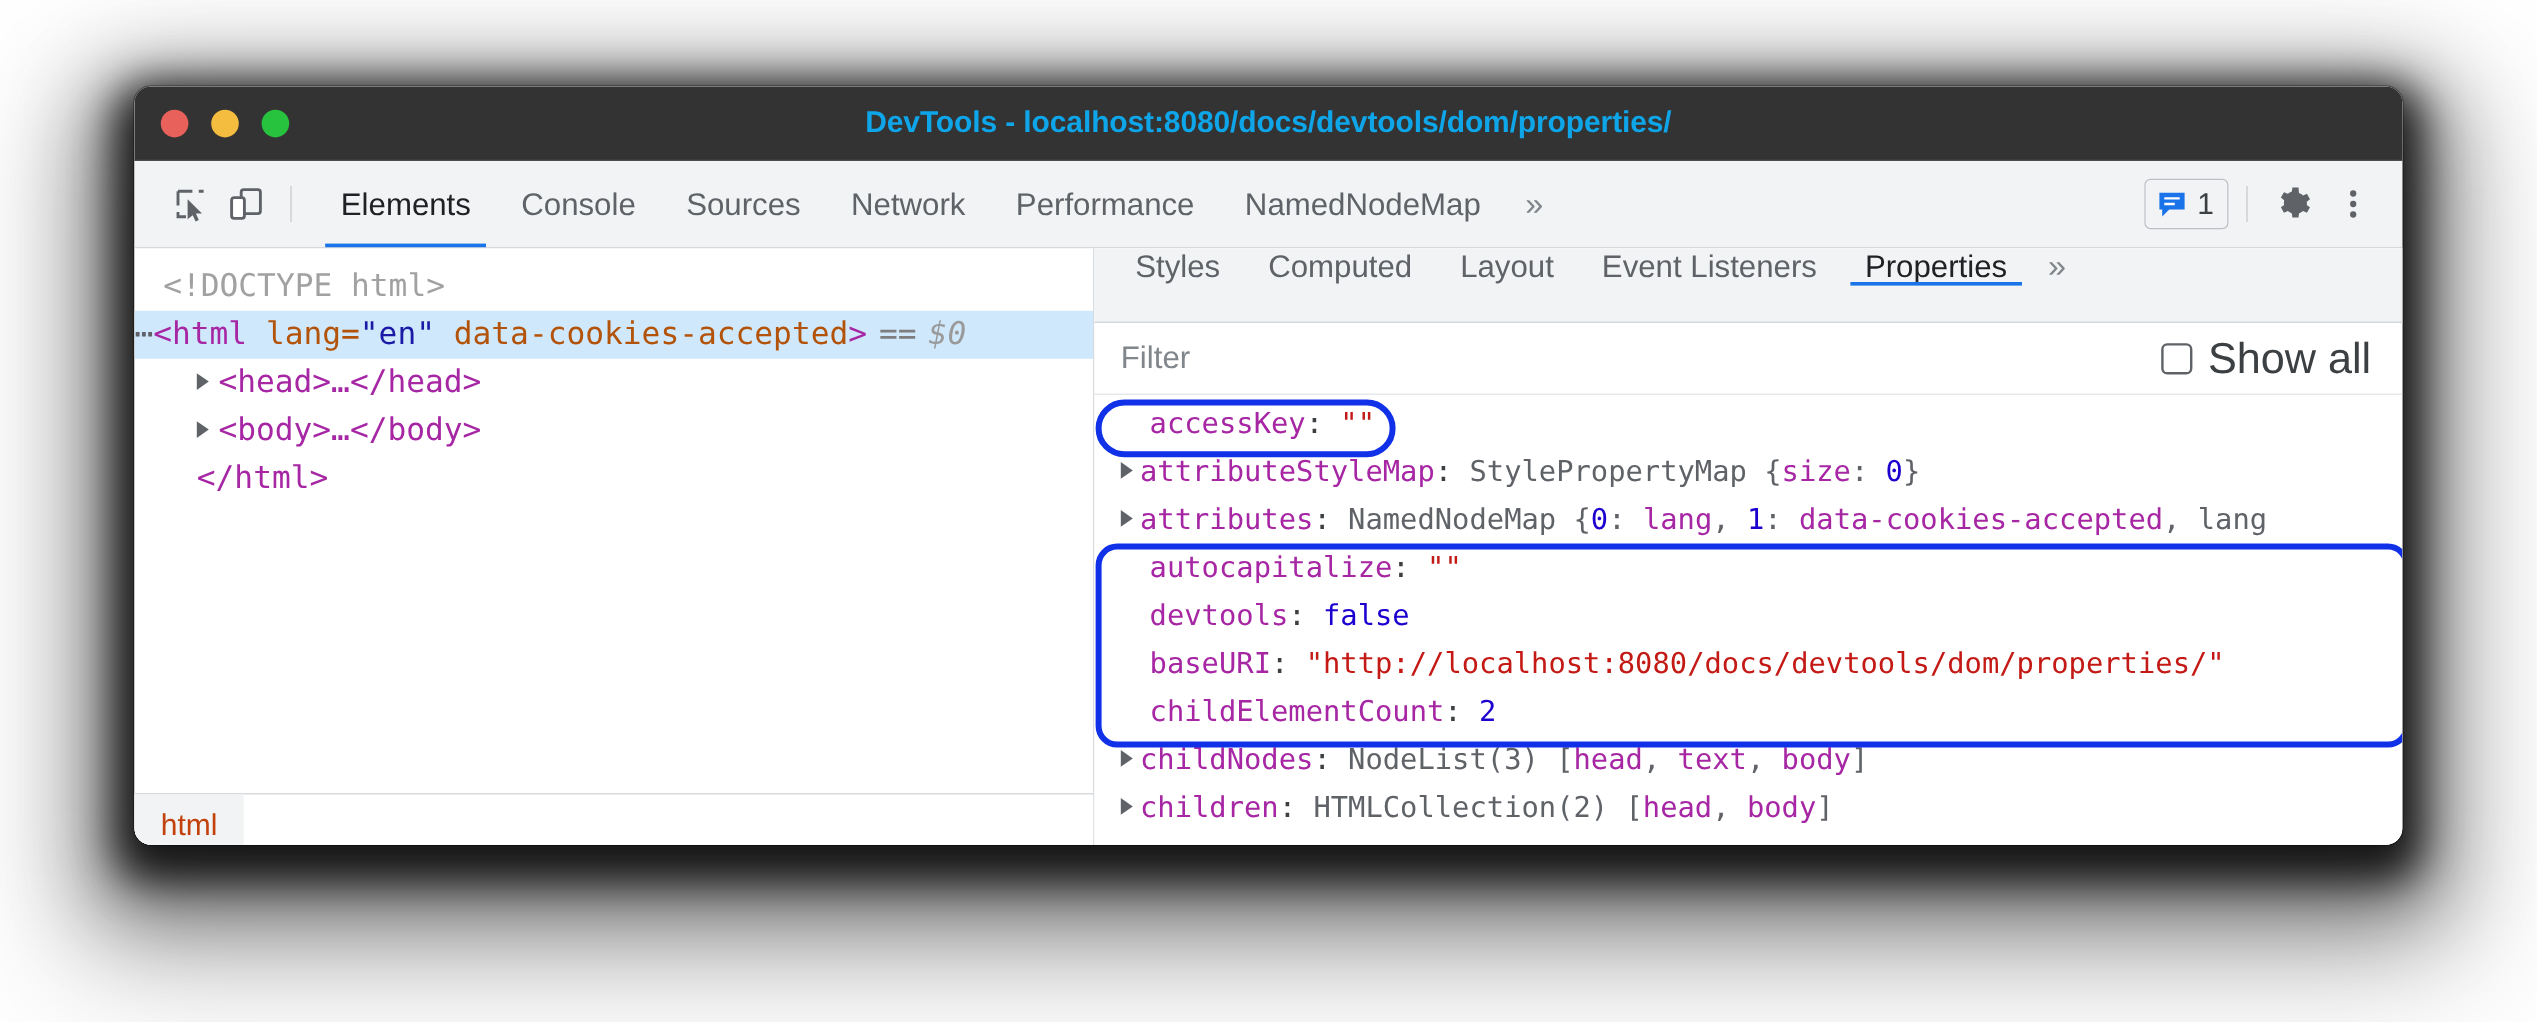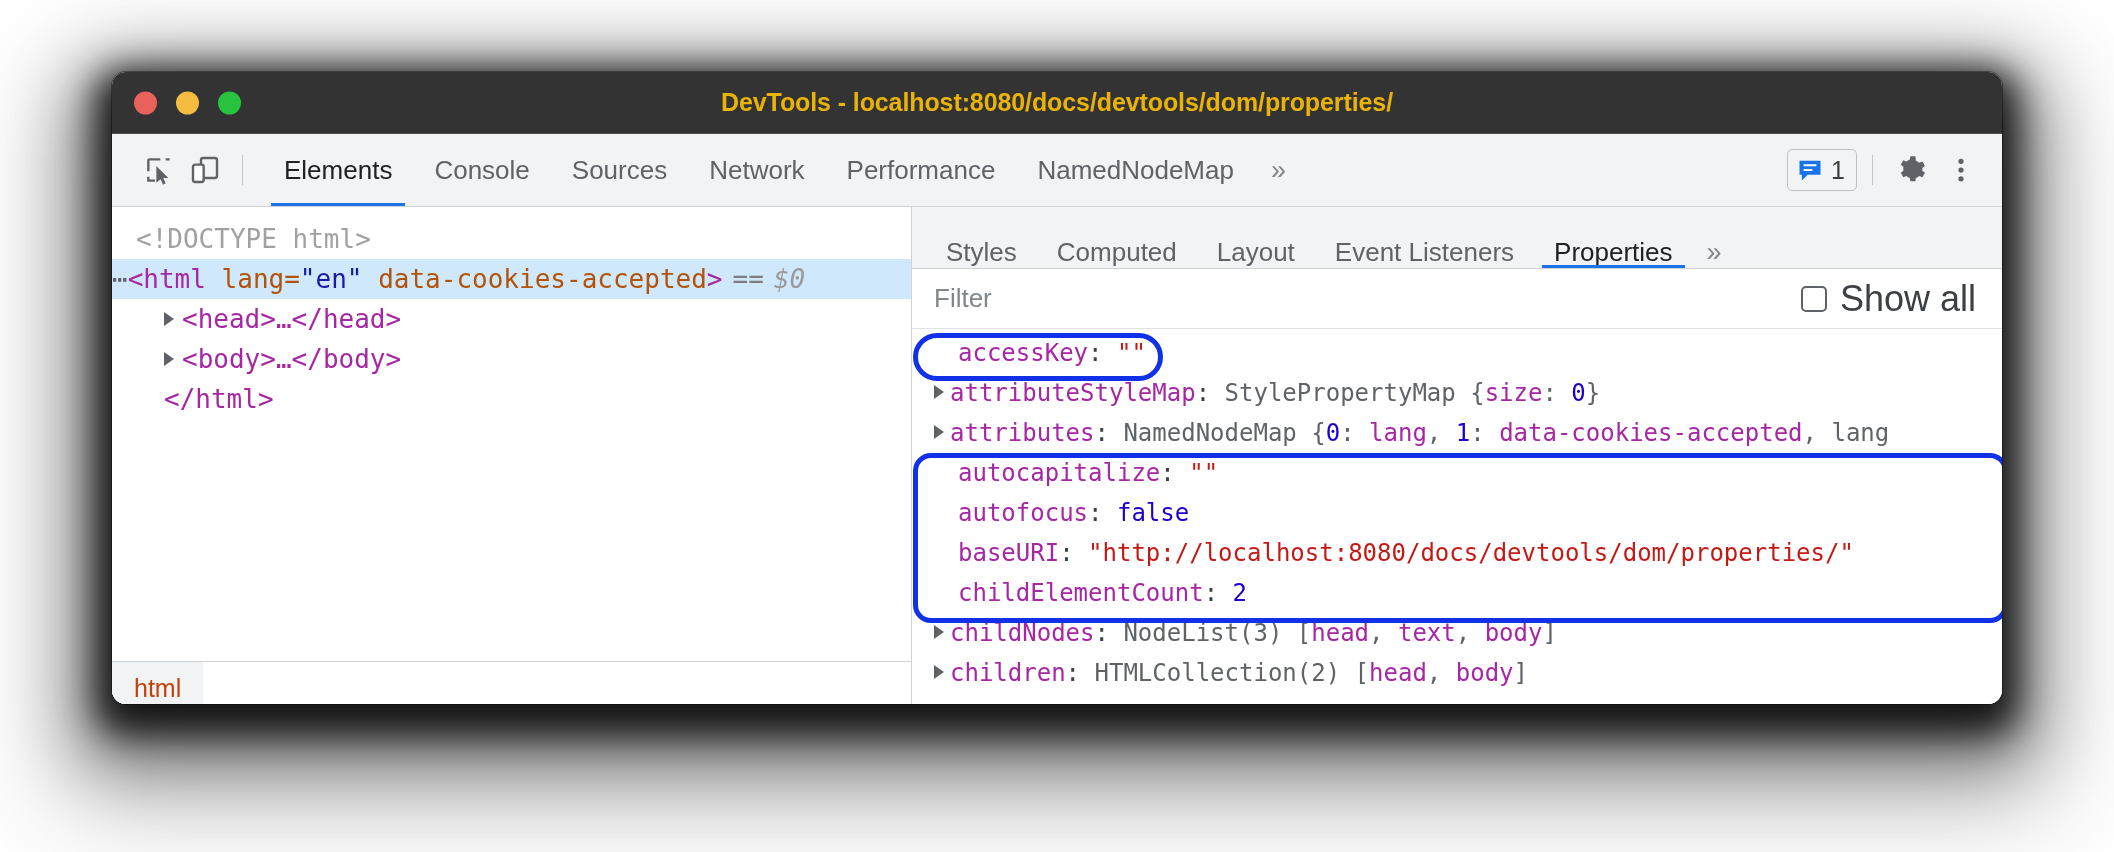--- a/index.html
+++ b/index.html
@@ -52,21 +52,21 @@
     top: 50%;
     transform: translateY(-50%);
     display: flex;
     gap: 19px;
   }
   .light { width: 23px; height: 23px; border-radius: 50%; }
   .light.red    { background: #e8615a; }
   .light.yellow { background: #f4bd3f; }
   .light.green  { background: #27c33f; }
   .title-text {
-    color: #eab308;
+    color: #0ea5e9;
     font-size: 25px;
     font-weight: bold;
     letter-spacing: -0.1px;
     white-space: nowrap;
   }
 
   
   .toolbar {
     height: 73px;
     background: #f1f3f4;
@@ -213,21 +213,21 @@
     display: flex;
     flex-direction: column;
     min-width: 0;
     background: #ffffff;
   }
   .side-tabs {
     height: 62px;
     background: #f1f3f4;
     border-bottom: 1px solid #cfd3d6;
     display: flex;
-    align-items: flex-end;
+    align-items: flex-start;
     padding-left: 14px;
   }
   .stab {
     display: flex; align-items: center;
     padding: 0 20px;
     font-size: 26px;
     color: #5f6368;
     white-space: nowrap;
     position: relative;
   }
@@ -449,21 +449,21 @@
           <div class="prow">
             <span class="tri"></span><span class="pname">attributes</span><span class="pcolon">: </span><span class="pcls">NamedNodeMap</span>
             <span class="pbrace">{<span class="pnum">0</span>: <span class="pname">lang</span>, <span class="pnum">1</span>: <span class="pname">data-cookies-accepted</span>, <span class="pcls">lang</span></span>
           </div>
 
           <div class="prow notri">
             <span class="pname">autocapitalize</span><span class="pcolon">: </span><span class="pstr">""</span>
           </div>
 
           <div class="prow notri">
-            <span class="pname">autofocus</span><span class="pcolon">: </span><span class="pbool">false</span>
+            <span class="pname">devtools</span><span class="pcolon">: </span><span class="pbool">false</span>
           </div>
 
           <div class="prow notri">
             <span class="pname">baseURI</span><span class="pcolon">: </span><span class="pstr">"http://localhost:8080/docs/devtools/dom/properties/"</span>
           </div>
 
           <div class="prow notri">
             <span class="pname">childElementCount</span><span class="pcolon">: </span><span class="pnum">2</span>
           </div>
 

